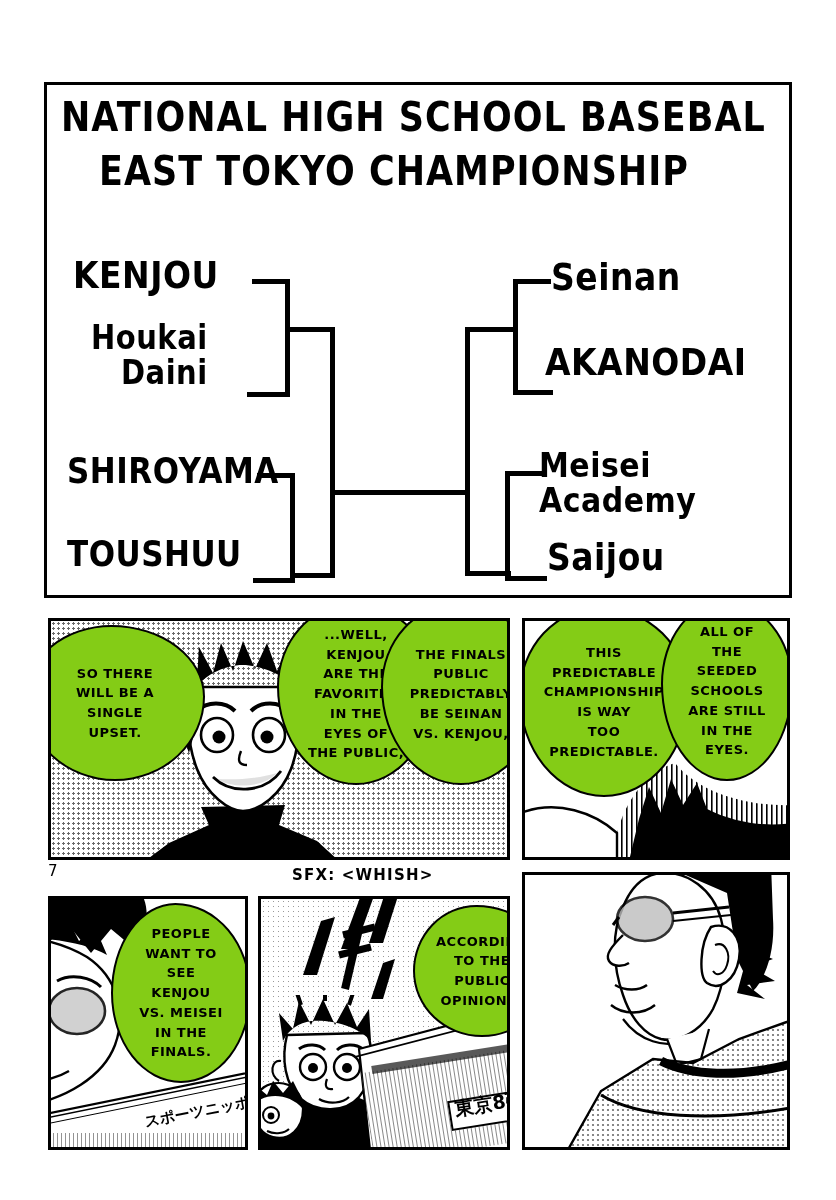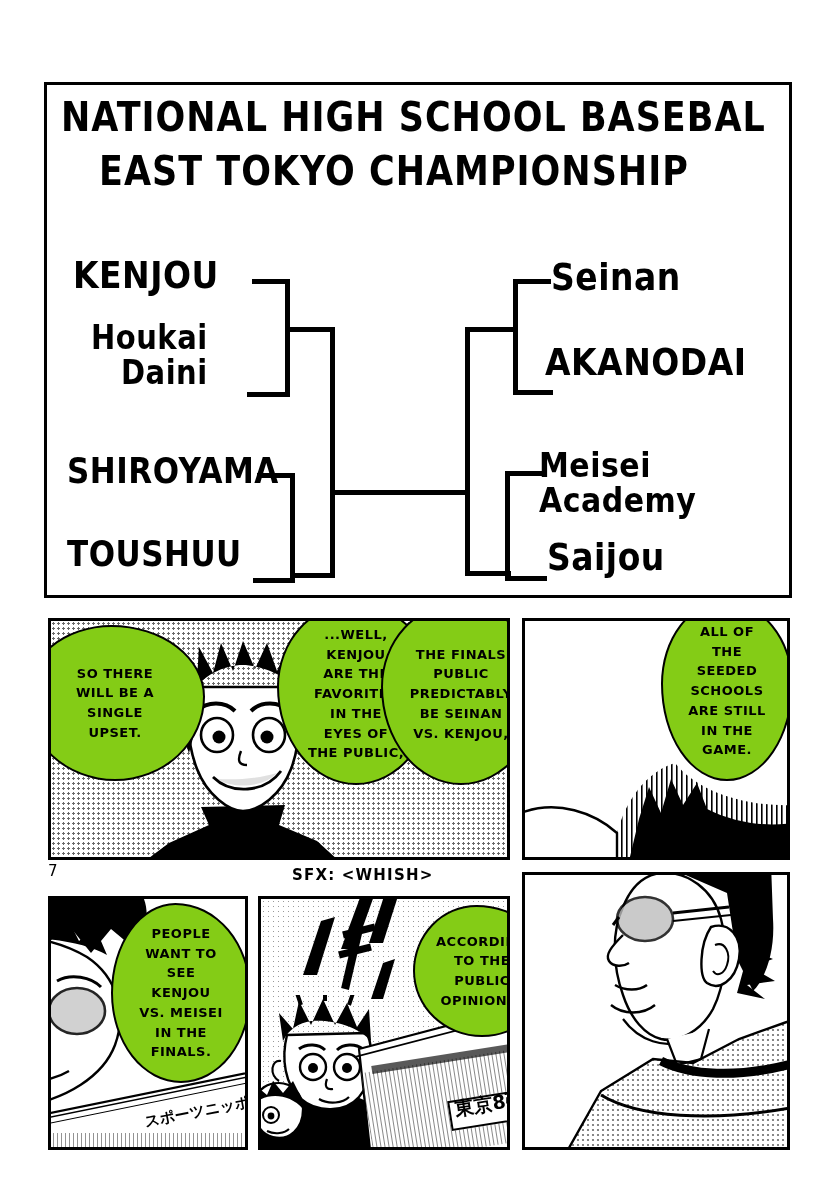--- a/index.html
+++ b/index.html
@@ -325,28 +325,36 @@
         <pattern id="p3lines" width="5" height="5" patternUnits="userSpaceOnUse">
           <rect width="1.6" height="5" fill="#000"></rect>
         </pattern>
       </defs>
       <path d="M0 52 C36 38 74 52 96 72 L96 100 L0 100 Z" fill="#fff" stroke="#000" stroke-width="2.4"></path>
       <path d="M96 72 C110 22 140 6 154 2 C176 30 224 46 272 44 L272 100 L96 100 Z" fill="url(#p3lines)"></path>
       <path d="M118 58 L128 26 L140 52 L150 18 L162 44 L176 22 L186 48
                C214 62 244 66 272 62 L272 100 L108 100 Z" fill="#000"></path>
     </svg>
 
+    <div class="bubble cloud" id="b-predict">
+      <span class="btxt">THIS
+PREDICTABLE
+CHAMPIONSHIP
+IS WAY
+TOO
+PREDICTABLE.</span>
+    </div>
     <div class="bubble cloud" id="b-seeded">
       <span class="btxt">ALL OF
 THE
 SEEDED
 SCHOOLS
 ARE STILL
 IN THE
-GAME.</span>
+EYES.</span>
     </div>
   </div>
 
   <div id="page-number">7</div>
   <div id="sfx-note">SFX: &lt;WHISH&gt;</div>
 
   <div class="panel" id="panel-4">
 
     <svg class="art" style="left:-60px; top:-6px; width:216px; height:224px;" viewBox="0 0 216 224">
 

